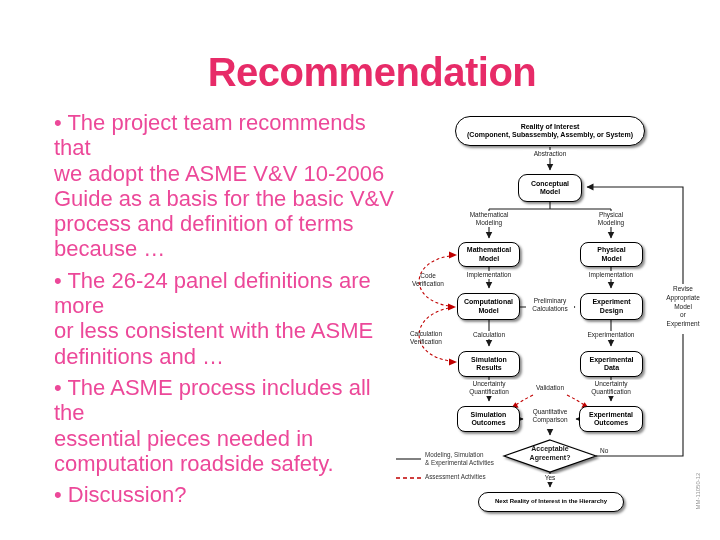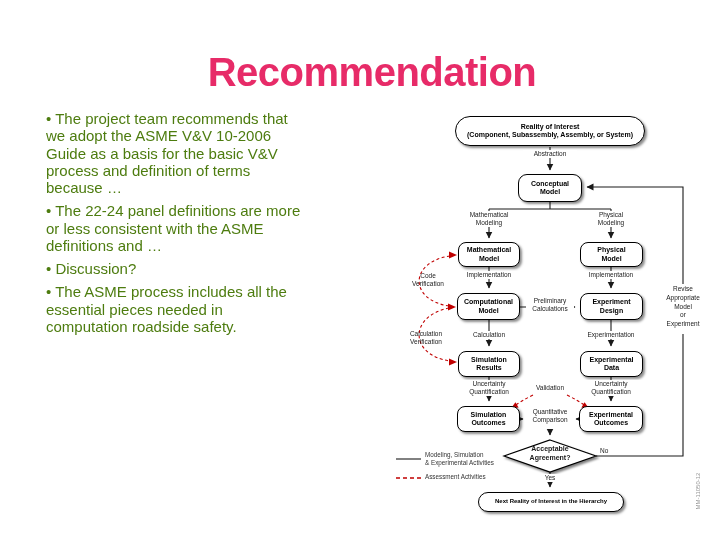--- a/index.html
+++ b/index.html
@@ -6,21 +6,21 @@
   .slide{
     position:relative;width:720px;height:540px;background:#ffffff;overflow:hidden;
     font-family:"Liberation Sans",sans-serif;color:#111;
   }
   .title{
     position:absolute;left:12px;top:50px;width:720px;text-align:center;
     font-size:40px;font-weight:bold;color:#e72b68;letter-spacing:-0.5px;
   }
   .bullets{position:absolute;left:38px;top:110px;width:356px;}
   .bullets p{
-    margin:0 0 6px 8px;font-size:15px;line-height:1.15;white-space:pre-line;color:#4d7c0f;
+    margin:0 0 6px 16px;font-size:22px;line-height:1.15;white-space:pre-line;color:#ec4899;
   }
   
   .diagram{position:absolute;left:393px;top:112px;width:322px;height:420px;}
   .diagram svg{position:absolute;left:0;top:0;}
   .node{
     position:absolute;display:flex;align-items:center;justify-content:center;
     text-align:center;background:#fff;border:1.2px solid #000;
     font-size:7px;font-weight:bold;line-height:1.18;white-space:pre-line;
     box-shadow:2px 2px 2.5px rgba(0,0,0,0.45);box-sizing:border-box;color:#000;
   }
@@ -45,27 +45,27 @@
 <div class="slide">
 
   <div class="title">Recommendation</div>
 
   <div class="bullets">
     <p>• The project team recommends that
 we adopt the ASME V&amp;V 10-2006
 Guide as a basis for the basic V&amp;V
 process and definition of terms
 because …</p>
-    <p>• The 22-24 panel definitions are more
+    <p>• The 26-24 panel definitions are more
 or less consistent with the ASME
 definitions and …</p>
-    <p>• Discussion?</p>
     <p>• The ASME process includes all the
 essential pieces needed in
 computation roadside safety.</p>
+    <p>• Discussion?</p>
   </div>
 
   <div class="diagram">
 
     <svg width="322" height="420" viewBox="0 0 322 420">
       <defs>
         <marker id="ah" markerWidth="9" markerHeight="8" refX="6.5" refY="3.5" orient="auto" markerUnits="userSpaceOnUse">
           <path d="M0,0 L7,3.5 L0,7 Z" fill="#1a1a1a"></path>
         </marker>
         <filter id="ds" x="-20%" y="-20%" width="150%" height="160%">

